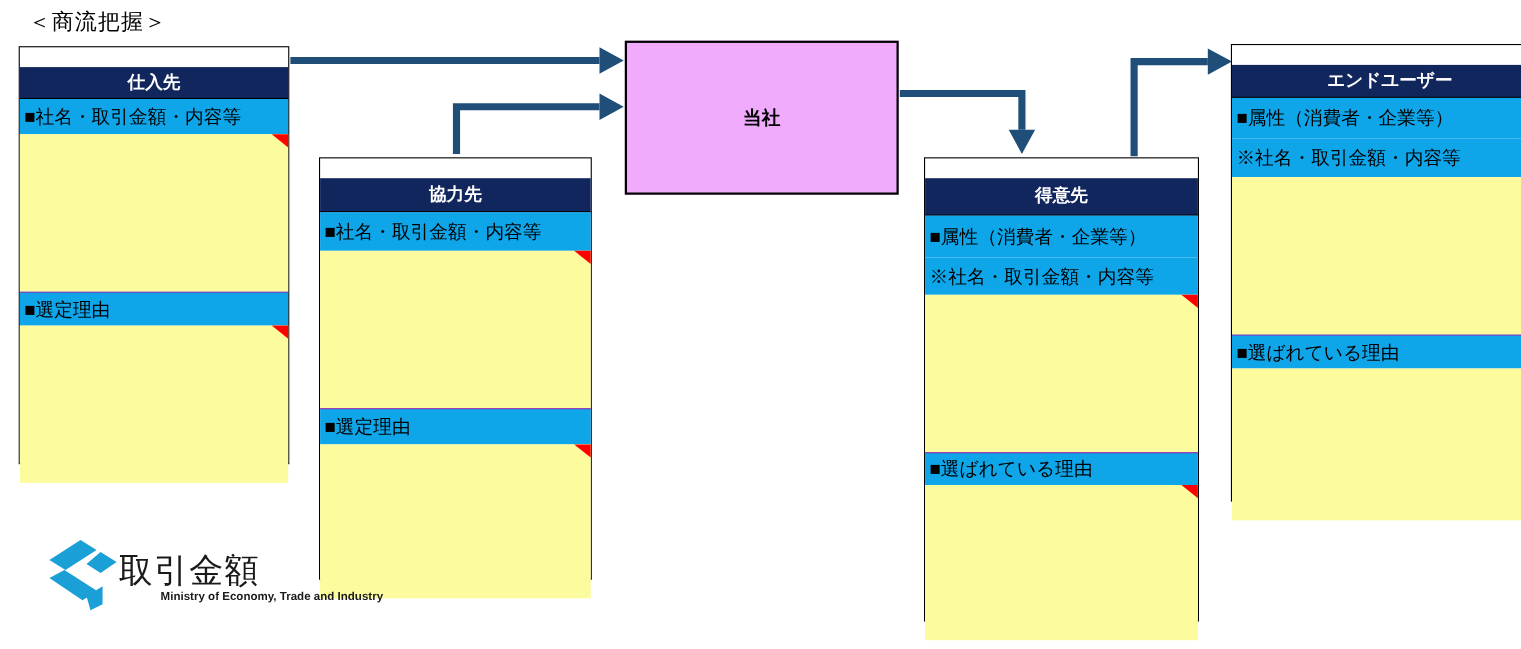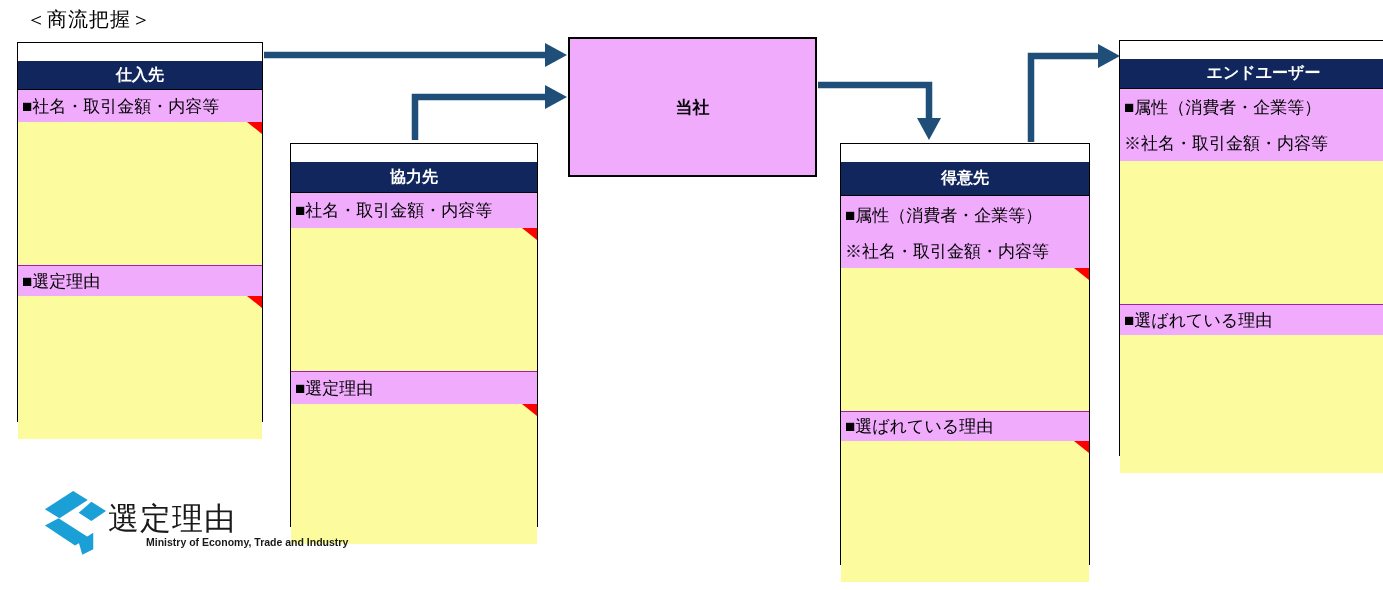--- a/index.html
+++ b/index.html
@@ -8,21 +8,21 @@
   #canvas { position:relative; width:1383px; height:590px; background:#fff; overflow:hidden; }
 
   .flow-title { position:absolute; left:26px; top:6px; font-size:20px; font-weight:400;
                 color:#000; letter-spacing:1px; }
 
   .node { position:absolute; border:1px solid #000; background:#fff; }
   .hdr  { background:var(--header-bg,#12265E); color:var(--header-text,#fff);
           font-weight:bold; font-size:16px; text-align:center;
           display:flex; align-items:center; justify-content:center;
           border-bottom:1px solid #000;margin-top:18px; }
-  .lbl  { font-size:17px; color:#000; background:#f0abfc; padding-left:4px;
+  .lbl  { font-size:17px; color:#000; background:#0ea5e9; padding-left:4px;
           display:flex; align-items:center; }
   .lbl.topline { border-top:1px solid #a21caf;font-family:Liberation Serif, serif; }
   .note { position:relative; background:var(--note-yellow,#FCFC9E); }
   .flag { position:absolute; top:0; right:0; width:0; height:0;
           border-top:12px solid var(--flag-red,#FF0000);
           border-left:15px solid transparent; }
 
   .company-box { position:absolute; left:568px; top:37px; width:249px; height:140px;
                  border:2px solid #000; background:#f0abfc; display:flex;
                  align-items:center; justify-content:center;
@@ -125,17 +125,17 @@
     </div>
   </div>
 
   <div class="logo">
     <svg class="logo-mark" width="62" height="70" viewBox="0 0 68 74" xmlns="http://www.w3.org/2000/svg">
       <polygon points="1,24 32,4 48,14 17,34"></polygon>
       <polygon points="52,16 68,26 52,37 38,28"></polygon>
       <polygon points="1,42 16,34 49,55 34,64"></polygon>
       <polygon points="38,60 54,50 54,68 42,74"></polygon>
     </svg>
-    <div class="logo-ja">選定理由</div>
+    <div class="logo-ja">取引金額</div>
     <div class="logo-en">Ministry of Economy, Trade and Industry</div>
   </div>
 
 </div>
 
 </body></html>

